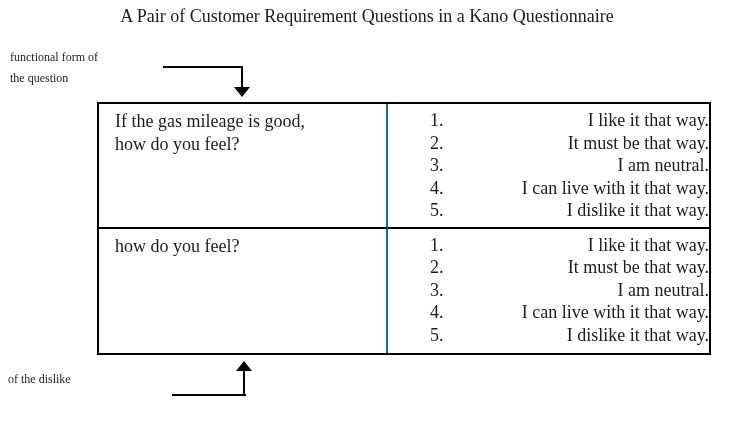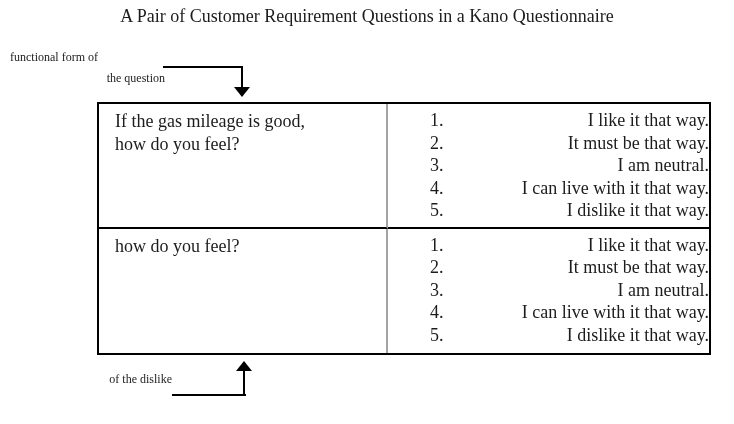--- a/index.html
+++ b/index.html
@@ -20,21 +20,21 @@
     width: 100%;
     text-align: center;
     font-size: 18px;
   }
   .side-label {
     position: absolute;
     font-size: 12px;
     line-height: 21px;
     white-space: nowrap;
   }
-  .side-label .line2 { text-align: right; }
+  .side-label .line2 { text-align: left; }
   .label-functional { left: 10px; top: 47px; width: 155px; }
   .label-dysfunctional { left: 8px; top: 369px; width: 164px; }
 
   .connector { position: absolute; background: #000000; }
   .underline-top    { left: 163px; top: 66px;  width: 80px; height: 2px; }
   .vline-top        { left: 241px; top: 66px;  width: 2px;  height: 23px; }
   .underline-bottom { left: 172px; top: 394px; width: 74px; height: 2px; }
   .vline-bottom     { left: 243px; top: 371px; width: 2px;  height: 25px; }
 
   .arrowhead { position: absolute; width: 0; height: 0; }
@@ -57,21 +57,21 @@
     top: 102px;
     width: 614px;
     height: 253px;
     border: 2px solid #000000;
     display: grid;
     grid-template-columns: 289px 1fr;
     grid-template-rows: 1fr 1fr;
     background: #ffffff;
   }
   .cell { font-size: 18px; line-height: 23px; }
-  .cell-question { padding: 6px 8px 12px 16px; border-right: 2px solid #a3a3a3; }
+  .cell-question { padding: 6px 8px 12px 16px; border-right: 2px solid #0f766e; }
   .row-top { border-bottom: 2px solid #000000; }
   .cell-options { padding: 5px 0 0 0; text-align: right; }
   .cell-options ol { margin: 0; padding-left: 60px; }
   .cell-options li { line-height: 22.5px; }
 </style>
 </head>
 <body>
 
 <div class="canvas">
 

